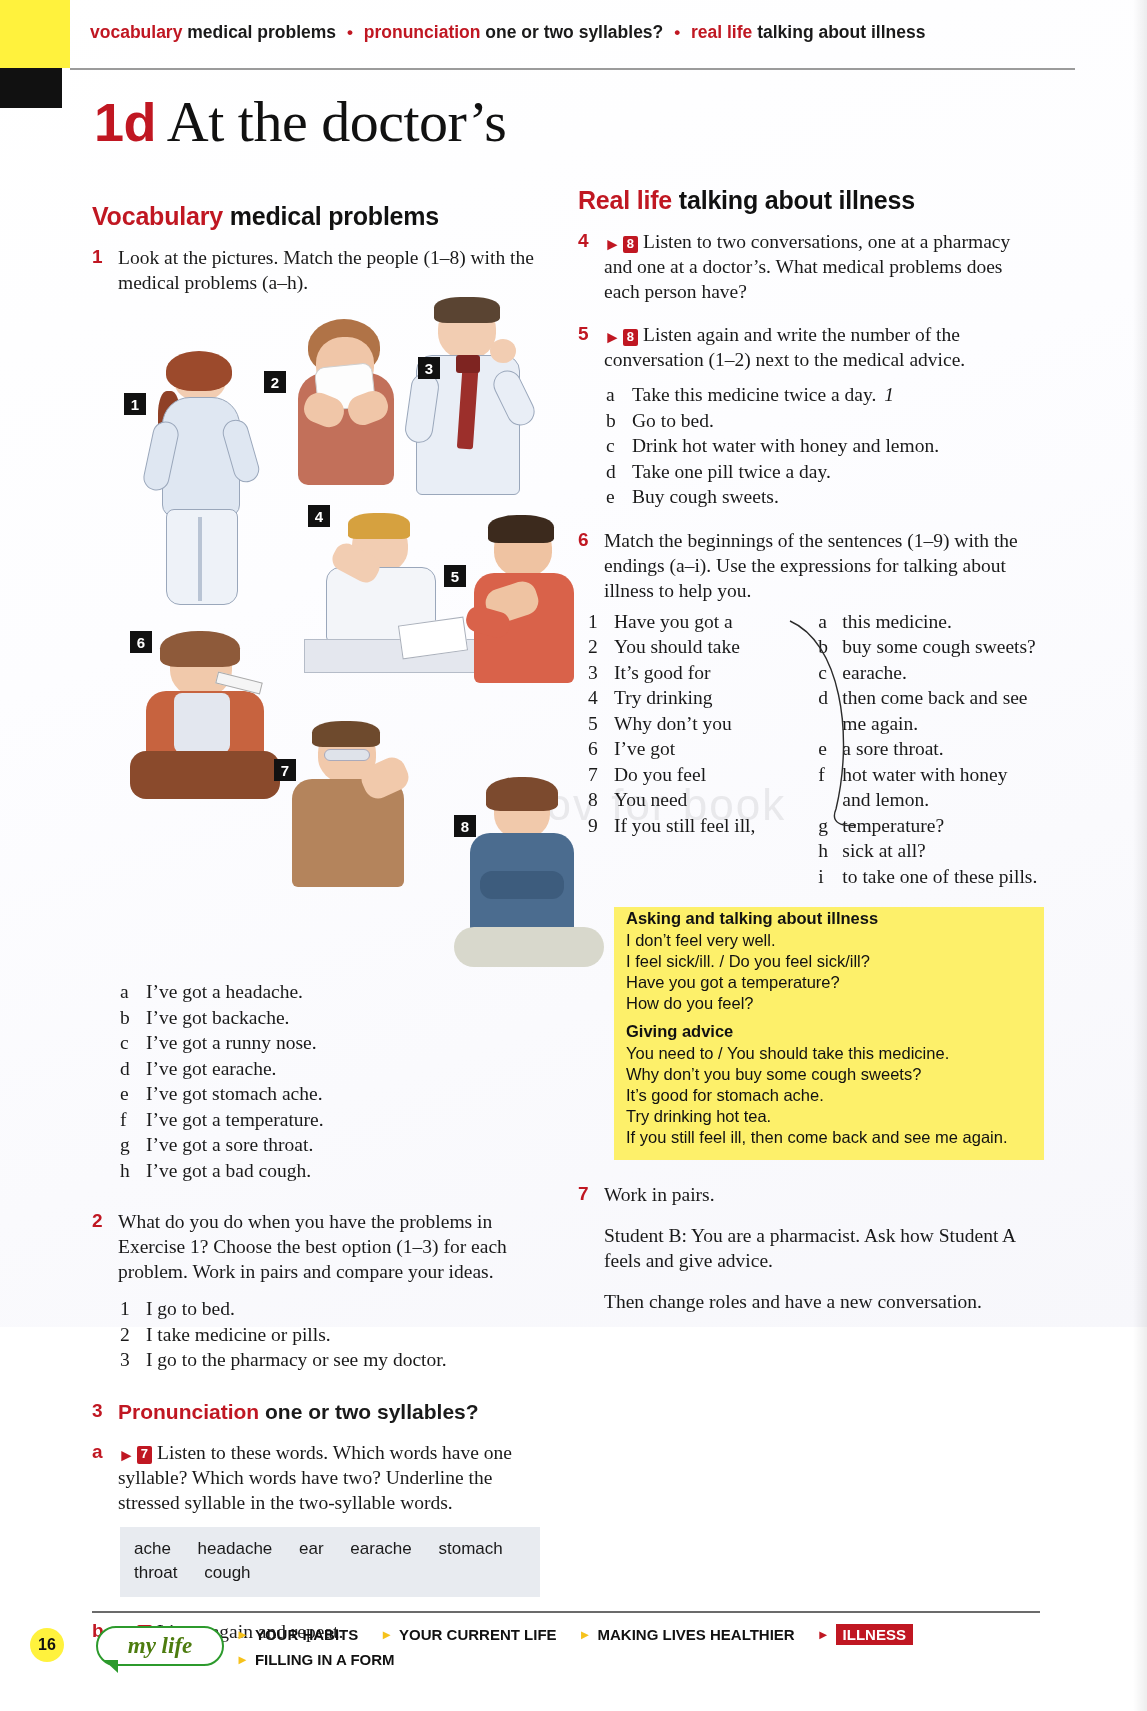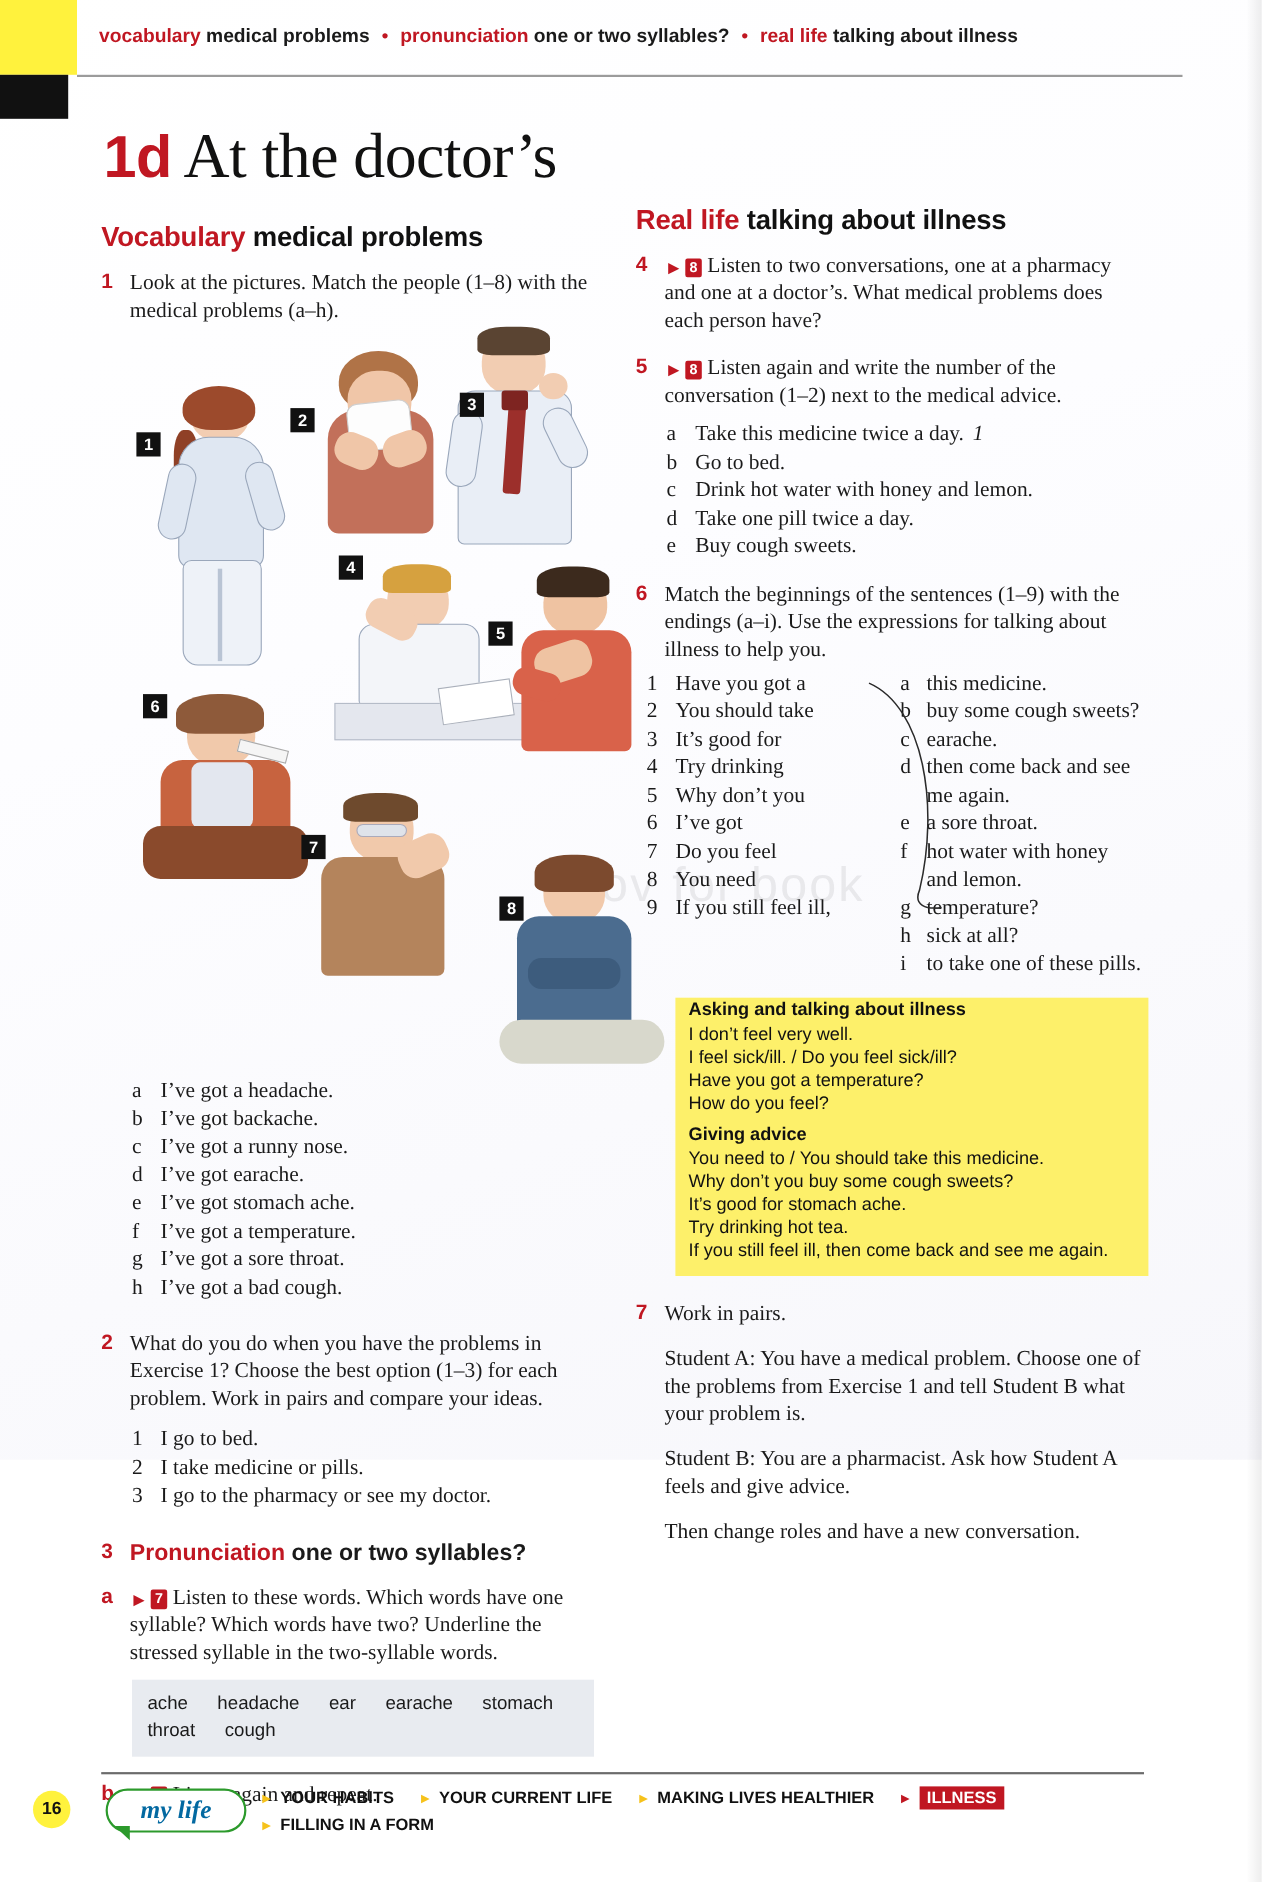--- a/index.html
+++ b/index.html
@@ -30,21 +30,21 @@
   .header-strip {
     position:absolute; left:90px; top:22px; width:960px;
     font-family:"Liberation Sans", sans-serif;
     font-size:17.5px; font-weight:700; color:#1a1a1a;
   }
   .header-strip .red { color:#c01722; }
   .header-strip .dot { color:#c01722; padding:0 6px; font-size:17px; }
   .header-strip .plain { font-weight:700; color:#1a1a1a; }
 
   h1.title {
-    position:absolute; left:94px; top:108px; margin:0;
+    position:absolute; left:94px; top:88px; margin:0;
     font-size:58px; font-weight:400; letter-spacing:-0.5px;
     font-family:"Liberation Serif", serif;
   }
   h1.title .unit {
     color:#c01722; font-weight:700; font-family:"Liberation Sans", sans-serif; font-size:54px;
   }
   h1.title .tt { color:#111; }
 
   .col-left { position:absolute; left:92px; top:202px; width:460px; }
   .col-right { position:absolute; left:578px; top:186px; width:462px; }
@@ -135,21 +135,21 @@
   .footer-rule { position:absolute; left:92px; top:1611px; width:948px; height:2px; background:#6b6b6b; }
   .page-badge {
     position:absolute; left:30px; top:1628px; width:34px; height:34px; border-radius:50%;
     background:#fff23d; display:flex; align-items:center; justify-content:center;
     font-family:"Liberation Sans", sans-serif; font-weight:700; font-size:16px; color:#111;
   }
   .mylife {
     position:absolute; left:96px; top:1626px; width:128px; height:40px;
     border:2.5px solid #2c9a2c; border-radius:22px; background:#fff;
     display:flex; align-items:center; justify-content:center;
-    font-family:"Liberation Serif", serif; font-weight:700; font-style:italic; font-size:23px; color:#0369a1;
+    font-family:"Liberation Serif", serif; font-weight:700; font-style:italic; font-size:23px; color:#4d7c0f;
   }
   .mylife-tail {
     position:absolute; left:104px; top:1660px; width:0; height:0;
     border-left:14px solid transparent; border-right:0 solid transparent; border-top:13px solid #2c9a2c;
   }
   .crumbs {
     position:absolute; left:236px; top:1624px; width:800px;
     font-family:"Liberation Sans", sans-serif; font-weight:700; font-size:15px; color:#111;
   }
   .crumbs .row { display:flex; align-items:center; gap:6px; margin-bottom:6px; flex-wrap:wrap; }
@@ -531,21 +531,20 @@
       <div class="ln">You need to / You should take this medicine.</div>
       <div class="ln">Why don’t you buy some cough sweets?</div>
       <div class="ln">It’s good for stomach ache.</div>
       <div class="ln">Try drinking hot tea.</div>
       <div class="ln">If you still feel ill, then come back and see me again.</div>
     </div>
 
     <div class="ex" style="margin-top:22px;">
       <div class="num">7</div>
       <div class="body">Work in pairs.</div>
-      <div class="body" style="margin-top:16px;">Student A: You have a medical problem. Choose one of the problems from Exercise 1 and tell Student B what your problem is.</div>
       <div class="body" style="margin-top:16px;">Student B: You are a pharmacist. Ask how Student A feels and give advice.</div>
       <div class="body" style="margin-top:16px;">Then change roles and have a new conversation.</div>
     </div>
 
   </div>
 
   <div class="footer-rule"></div>
   <div class="page-badge">16</div>
   <div class="mylife">
     <span>my life</span>

